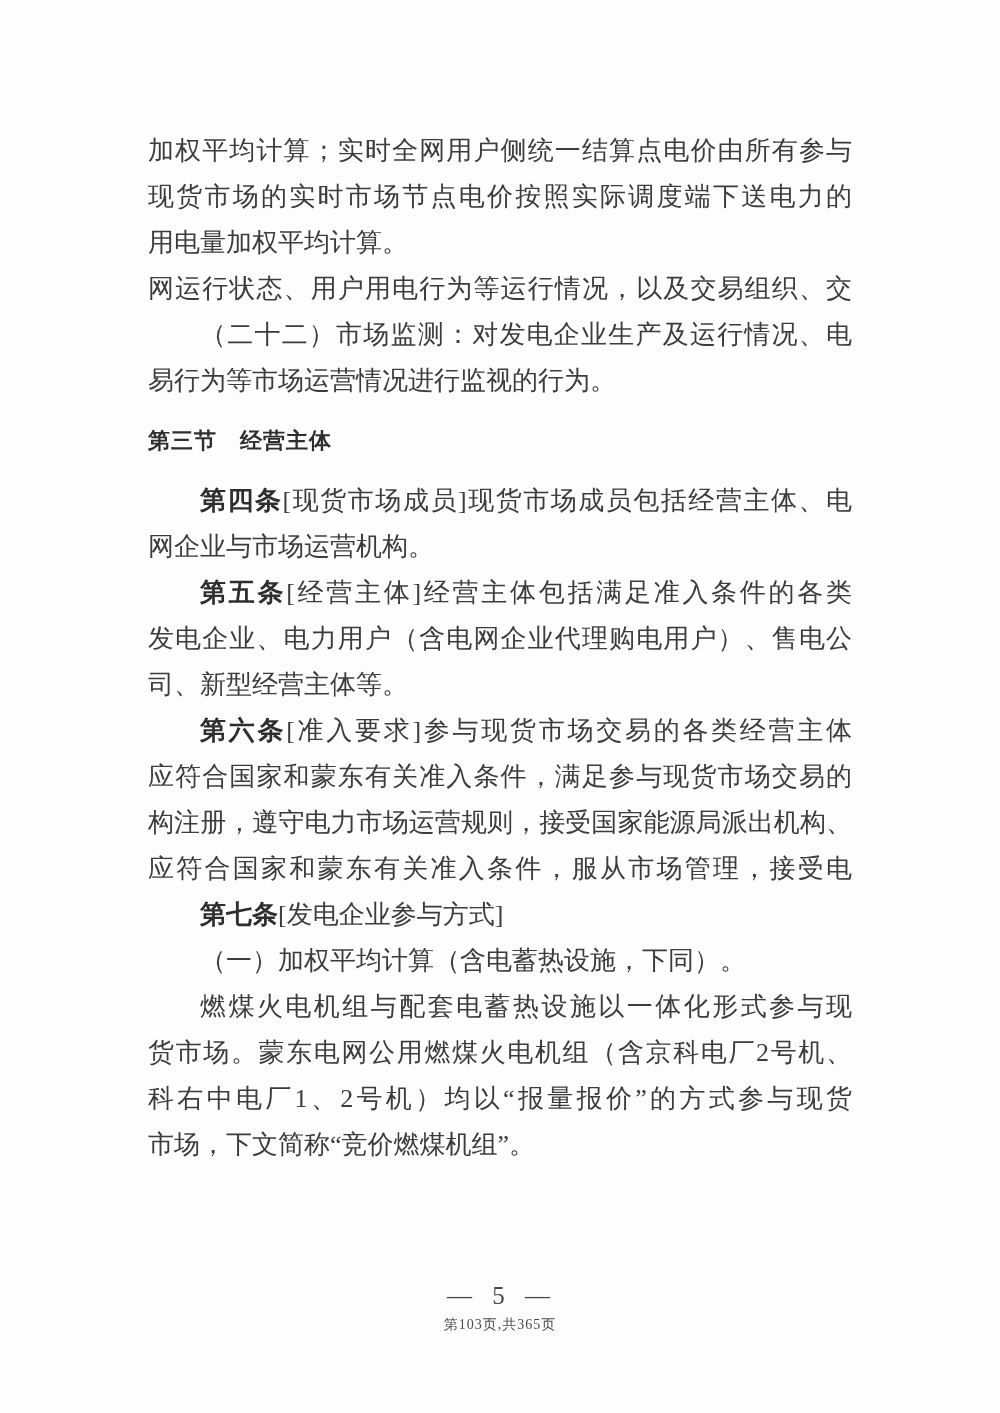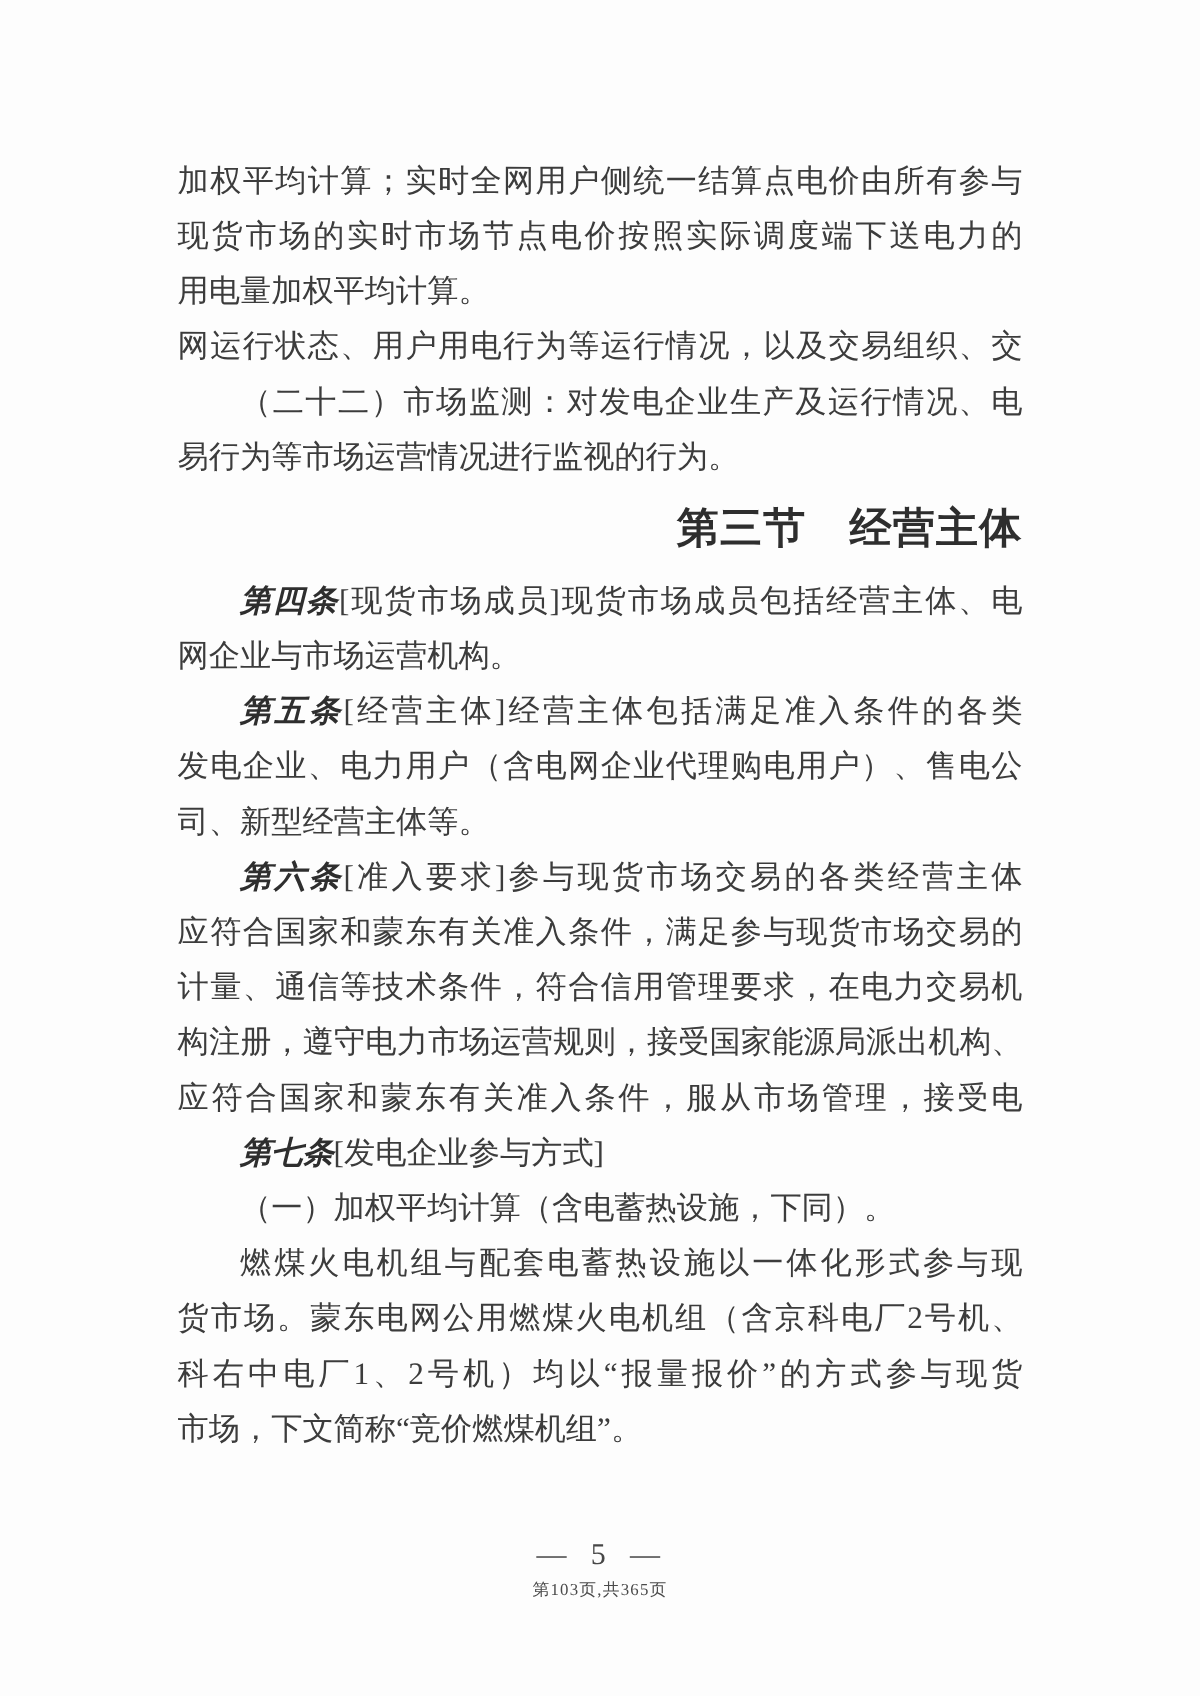--- a/index.html
+++ b/index.html
@@ -42,27 +42,26 @@
   }
   .line.last {
     text-align-last: left;
   }
   .line.indent {
     padding-left: 52px;
   }
   .line b {
     font-weight: bold;
     color: #2e2e2e;
-    font-style: italic;
   }
   .heading {
-    font-size: 35px;
+    font-size: 22px;
     font-weight: bold;
     color: #2e2e2e;
-    text-align: right;
+    text-align: left;
     margin: 14px 0;
     line-height: 46px;
     letter-spacing: 1px;
   }
   .footer {
     position: absolute;
     left: 0;
     right: 0;
     top: 1282px;
     text-align: center;
@@ -105,21 +104,20 @@
         <div class="line last">网企业与市场运营机构。</div>
       </div>
     <div class="para">
         <div class="line indent"><b>第五条</b>[经营主体]经营主体包括满足准入条件的各类</div>
         <div class="line">发电企业、电力用户（含电网企业代理购电用户）、售电公</div>
         <div class="line last">司、新型经营主体等。</div>
       </div>
     <div class="para">
         <div class="line indent"><b>第六条</b>[准入要求]参与现货市场交易的各类经营主体</div>
         <div class="line">应符合国家和蒙东有关准入条件，满足参与现货市场交易的</div>
-        <div class="line">计量、通信等技术条件，符合信用管理要求，在电力交易机</div>
         <div class="line">构注册，遵守电力市场运营规则，接受国家能源局派出机构、</div>
         <div class="line">应符合国家和蒙东有关准入条件，服从市场管理，接受电</div>
       </div>
     <div class="para">
         <div class="line last indent"><b>第七条</b>[发电企业参与方式]</div>
       </div>
     <div class="para">
         <div class="line last indent">（一）加权平均计算（含电蓄热设施，下同）。</div>
       </div>
     <div class="para">

